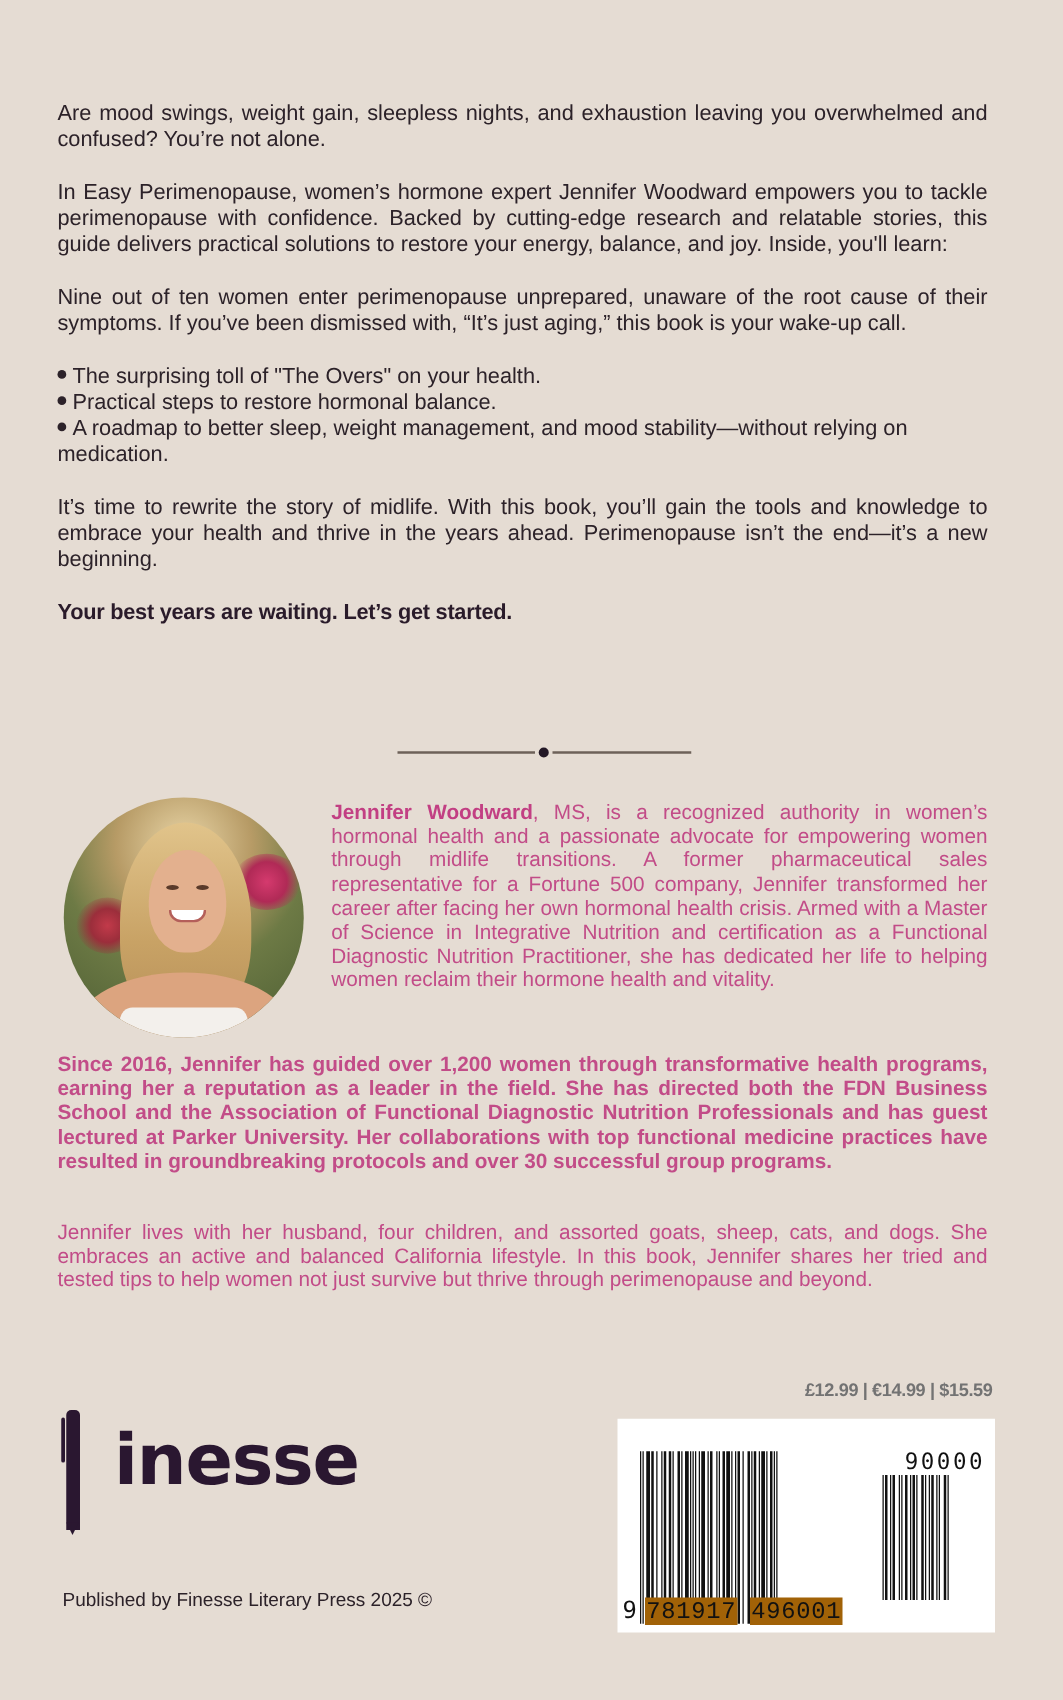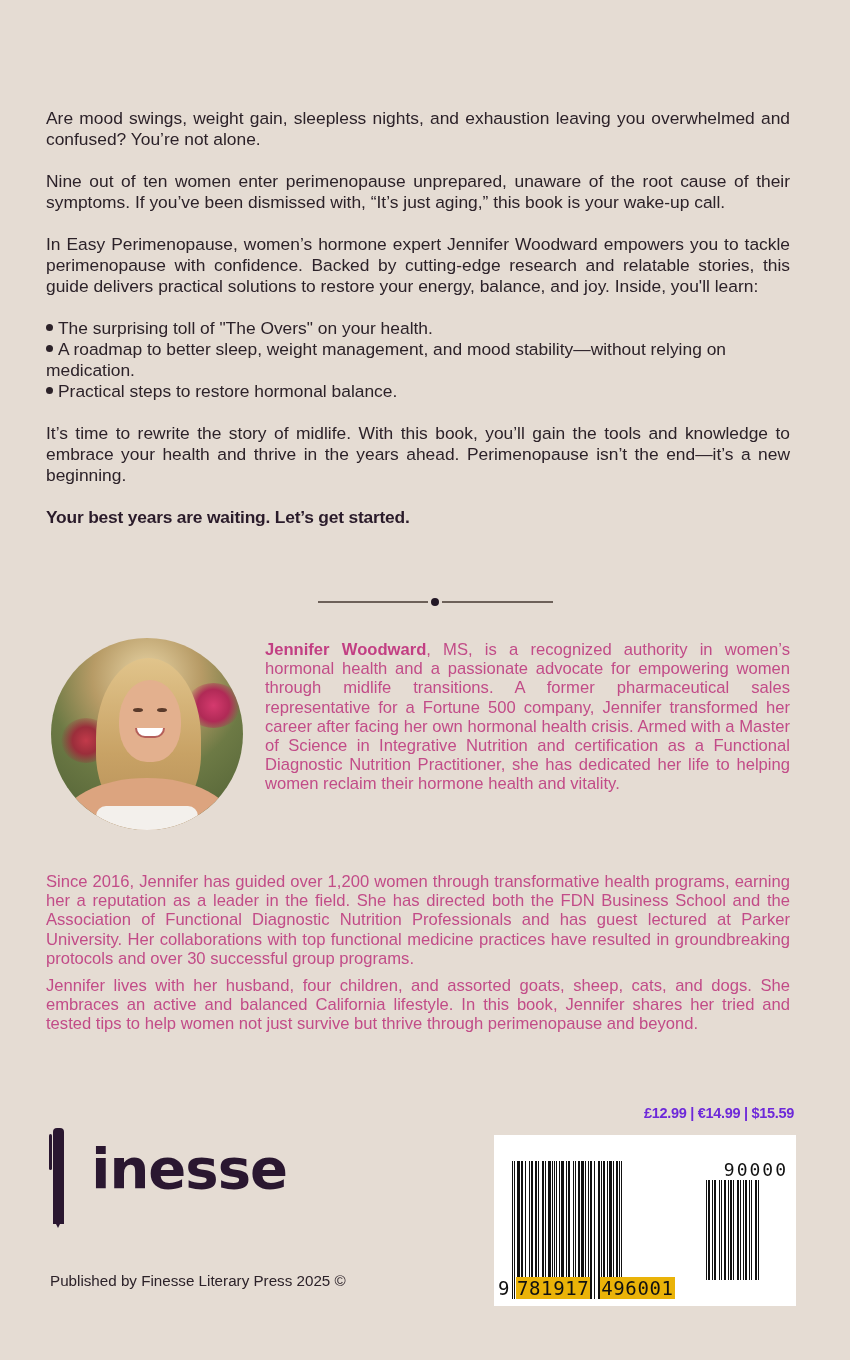--- a/index.html
+++ b/index.html
@@ -11,21 +11,20 @@
       color: #2a1f28;
     }
     .intro {
       position: absolute;
       left: 46px;
       top: 80px;
       width: 744px;
       font-size: 17.4px;
       line-height: 21px;
       color: #2c2229;
-      margin-top: 28px;
     }
     .intro p { text-align: justify; margin-bottom: 21px; }
     .intro p.last-line-left { text-align-last: left; }
     .bullets { margin-bottom: 21px; }
     .bullets li { list-style: none; }
     .bullets .dot { display: inline-block; width: 7px; height: 7px; border-radius: 50%; background: #2c2229; margin-right: 5px; vertical-align: 3px; }
     .tagline {
       font-weight: bold;
       font-size: 17.4px;
       color: #2a1b2a;
@@ -63,21 +62,21 @@
     .photo .top { position:absolute; left:45px; top:168px; width:102px; height:60px; border-radius:10px 10px 0 0; background:#f3f0ec; }
 
     .bio {
       font-size: 16.6px;
       line-height: 19.2px;
       color: #c24c88;
       text-align: justify;
     }
     .bio-1 { position: absolute; left: 265px; top: 640px; width: 525px; }
     .bio-1 .name { font-weight: bold; color: #c23f83; }
-    .bio-2 { position: absolute; left: 46px; top: 872px; width: 744px; }
+    .bio-2 { position: absolute; left: 46px; top: 842px; width: 744px; font-weight: bold; }
     .bio-3 { position: absolute; left: 46px; top: 976px; width: 744px; }
 
     .logo {
       position: absolute;
       left: 48px;
       top: 1128px;
       width: 210px;
       height: 100px;
     }
     .logo .word {
@@ -118,21 +117,21 @@
       line-height: 19px;
       color: #2c2229;
     }
 
     .price {
       position: absolute;
       right: 56px;
       top: 1105px;
       font-weight: bold;
       font-size: 14.5px;
-      color: #6d28d9;
+      color: #737373;
       letter-spacing: -0.3px;
     }
     .barcode-box {
       position: absolute;
       left: 494px;
       top: 1135px;
       width: 302px;
       height: 171px;
       background: #ffffff;
     }
@@ -175,33 +174,33 @@
       position: absolute;
       left: 4px;
       top: 142px;
       font-family: "DejaVu Sans Mono", monospace;
       font-size: 19px;
       color: #111;
       letter-spacing: 0.6px;
       background: transparent;
     }
     .digits-main .first { margin-right: 6px; }
-    .digits-main span.grp { background:#eab308; padding: 0 1px; }
+    .digits-main span.grp { background:#a16207; padding: 0 1px; font-family: Liberation Mono, monospace; }
   </style>
 </head>
 <body>
 
 <div class="intro">
   <p>Are mood swings, weight gain, sleepless nights, and exhaustion leaving you overwhelmed and confused? You’re not alone.</p>
+  <p>In Easy Perimenopause, women’s hormone expert Jennifer Woodward empowers you to tackle perimenopause with confidence. Backed by cutting-edge research and relatable stories, this guide delivers practical solutions to restore your energy, balance, and joy. Inside, you'll learn:</p>
   <p>Nine out of ten women enter perimenopause unprepared, unaware of the root cause of their symptoms. If you’ve been dismissed with, “It’s just aging,” this book is your wake-up call.</p>
-  <p>In Easy Perimenopause, women’s hormone expert Jennifer Woodward empowers you to tackle perimenopause with confidence. Backed by cutting-edge research and relatable stories, this guide delivers practical solutions to restore your energy, balance, and joy. Inside, you'll learn:</p>
   <ul class="bullets">
     <li><span class="dot"></span><span>The surprising toll of "The Overs" on your health.</span></li>
+    <li><span class="dot"></span><span>Practical steps to restore hormonal balance.</span></li>
     <li><span class="dot"></span><span>A roadmap to better sleep, weight management, and mood stability—without relying on medication.</span></li>
-    <li><span class="dot"></span><span>Practical steps to restore hormonal balance.</span></li>
   </ul>
   <p class="last-line-left">It’s time to rewrite the story of midlife. With this book, you’ll gain the tools and knowledge to embrace your health and thrive in the years ahead. Perimenopause isn’t the end—it’s a new beginning.</p>
   <div class="tagline">Your best years are waiting. Let’s get started.</div>
 </div>
 
 <div class="divider">
   <div class="line-l"></div>
   <div class="dot"></div>
   <div class="line-r"></div>
 </div>

